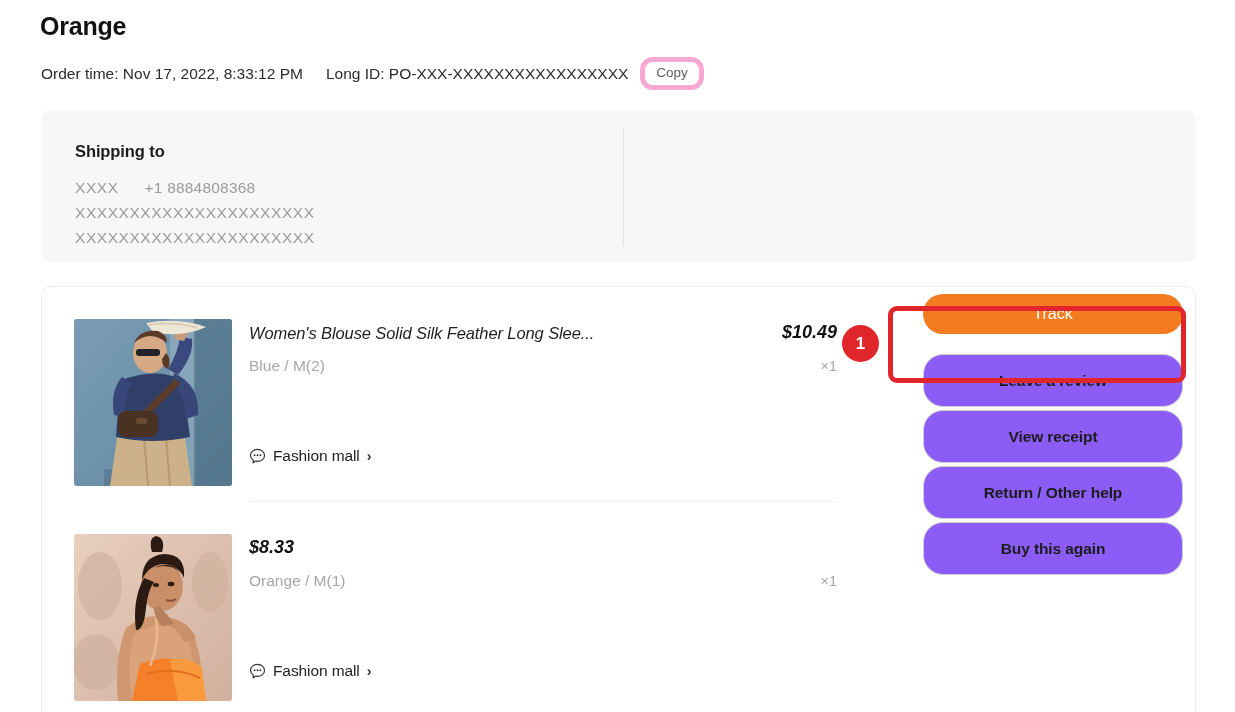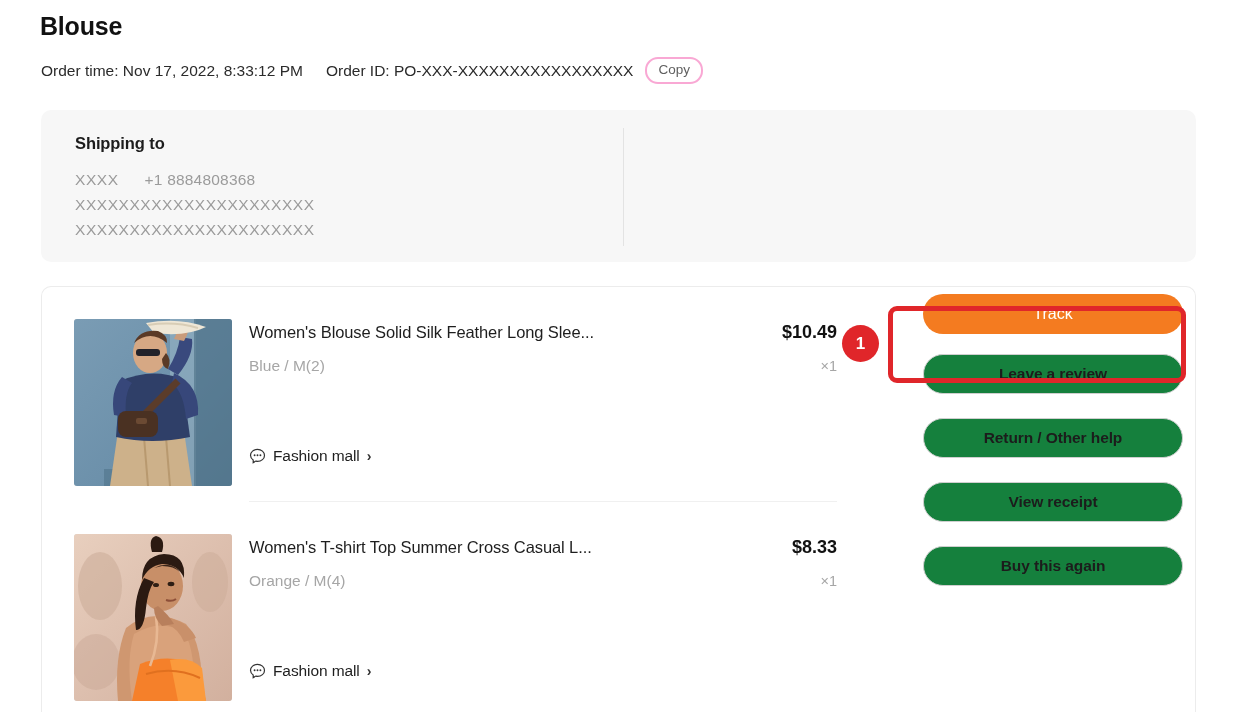--- a/index.html
+++ b/index.html
@@ -36,21 +36,21 @@
     color: #2b2b2b;
     display: flex;
     align-items: center;
     white-space: nowrap;
   }
   .order-meta .label { color: #2b2b2b; }
   .order-meta .value { color: #2b2b2b; text-align: right; }
   .meta-gap { display: inline-block; width: 23px; }
   .copy-btn {
     margin-left: 12px;
-    border: 2px solid #f9a8d4;
+    border: 5px solid #f9a8d4;
     border-radius: 13px;
     background: #ffffff;
     color: #5f5f5f;
     font-size: 13.5px;
     font-family: "Liberation Sans", sans-serif;
     padding: 2px 11px 3px 11px;
     line-height: 18px;
     cursor: pointer;
   }
 
@@ -58,21 +58,21 @@
   .info-panel {
     position: absolute;
     left: 41px;
     top: 110px;
     width: 1155px;
     height: 152px;
     background: #f7f7f7;
     border-radius: 10px;
     box-sizing: border-box;
   }
-  .info-col { position: absolute; top: 24px; }
+  .info-col { position: absolute; top: 32px; }
   .info-col.left { left: 34px; }
   .info-col.right { left: 613px; }
   .panel-divider {
     position: absolute;
     left: 582px;
     top: 18px;
     width: 1px;
     height: 118px;
     background: #e3e3e3;
   }
@@ -172,21 +172,22 @@
 
   .item-body {
     position: absolute;
     left: 207px;
     top: 35px;
     width: 588px;
   }
   .item-title-row {
     display: flex;
     justify-content: space-between;
-    align-items: center;
+    align-items: flex-end;
+    font-style: italic;
   }
   .item-title {
     font-size: 16.5px;
     color: #1e1e1e;
     letter-spacing: -0.1px;
     white-space: nowrap;
     overflow: hidden;
     text-overflow: ellipsis;
     max-width: 430px;
     cursor: pointer;
@@ -240,25 +241,25 @@
   
   .actions-col {
     position: absolute;
     left: 866px;
     top: 7px;
     width: 290px;
   }
   .action-btn {
     display: block;
     width: 260px;
-    height: 40px;
-    margin: 0 auto 24px auto;
+    height: 53px;
+    margin: 0 auto 3px auto;
     border: 1px solid #cfcfcf;
     border-radius: 20px;
-    background: #15803d;
+    background: #8b5cf6;
     color: #1c1c1c;
     font-size: 15.5px;
     font-weight: bold;
     font-family: "Liberation Sans", sans-serif;
     letter-spacing: -0.1px;
     cursor: pointer;
     padding: 0;
   }
   .track-wrap {
     position: relative;
@@ -305,28 +306,28 @@
     line-height: 37px;
     text-align: center;
     font-family: "Liberation Sans", sans-serif;
   }
 </style>
 </head>
 <body>
 
 <div class="page">
 
-  <div class="status-title">Blouse</div>
+  <div class="status-title">Orange</div>
 
   <div class="order-meta">
     <span class="label">Order time:</span>
     <span>&nbsp;</span>
     <span class="value">Nov 17, 2022, 8:33:12 PM</span>
     <span class="meta-gap"></span>
-    <span class="label">Order ID:</span>
+    <span class="label">Long ID:</span>
     <span>&nbsp;</span>
     <span class="value">PO-XXX-XXXXXXXXXXXXXXXXX</span>
     <button class="copy-btn">Copy</button>
   </div>
 
   <div class="info-panel">
     <div class="panel-divider"></div>
 
     <div class="info-col left">
       <div class="info-heading">Shipping to</div>
@@ -446,25 +447,24 @@
             <ellipse cx="97" cy="50" rx="3.4" ry="2.2" fill="#2e1e14"></ellipse>
             <ellipse cx="82" cy="51" rx="3" ry="2" fill="#2e1e14"></ellipse>
             <path d="M92 66 Q98 68 102 65" stroke="#8d4f38" stroke-width="2" fill="none"></path>
 
             <path d="M84 72 Q94 80 100 90 L88 92 Q80 84 80 74 Z" fill="#b87f5c"></path>
           </svg>
         </div>
 
         <div class="item-body">
           <div class="item-title-row">
-            <span class="item-title">Women's T-shirt Top Summer Cross Casual L...</span>
             <span class="item-price">$8.33</span>
           </div>
           <div class="item-variant-row">
-            <span class="item-variant">Orange / M(4)</span>
+            <span class="item-variant">Orange / M(1)</span>
             <span class="item-qty">×1</span>
           </div>
         </div>
 
         <div class="store-row">
           <span class="store-icon">
             <svg viewBox="0 0 17 17" width="17" height="17">
               <path d="M8.5 1.4c-3.9 0-7 2.6-7 5.9 0 1.9 1.1 3.6 2.7 4.7v2.6l2.6-1.5c0.6 0.1 1.1 0.2 1.7 0.2 3.9 0 7-2.6 7-5.9S12.4 1.4 8.5 1.4z" fill="none" stroke="#333333" stroke-width="1.2"></path>
               <circle cx="5.6" cy="7.2" r="0.95" fill="#333333"></circle>
               <circle cx="8.5" cy="7.2" r="0.95" fill="#333333"></circle>
@@ -476,22 +476,22 @@
         </div>
       </div>
 
     </div>
 
     <div class="actions-col">
       <div class="track-wrap">
         <button class="track-btn">Track</button>
       </div>
       <button class="action-btn">Leave a review</button>
+      <button class="action-btn">View receipt</button>
       <button class="action-btn">Return / Other help</button>
-      <button class="action-btn">View receipt</button>
       <button class="action-btn">Buy this again</button>
     </div>
   </div>
 
   <div class="annot-box"></div>
   <div class="step-badge">1</div>
 
 </div>
 
 </body></html>

